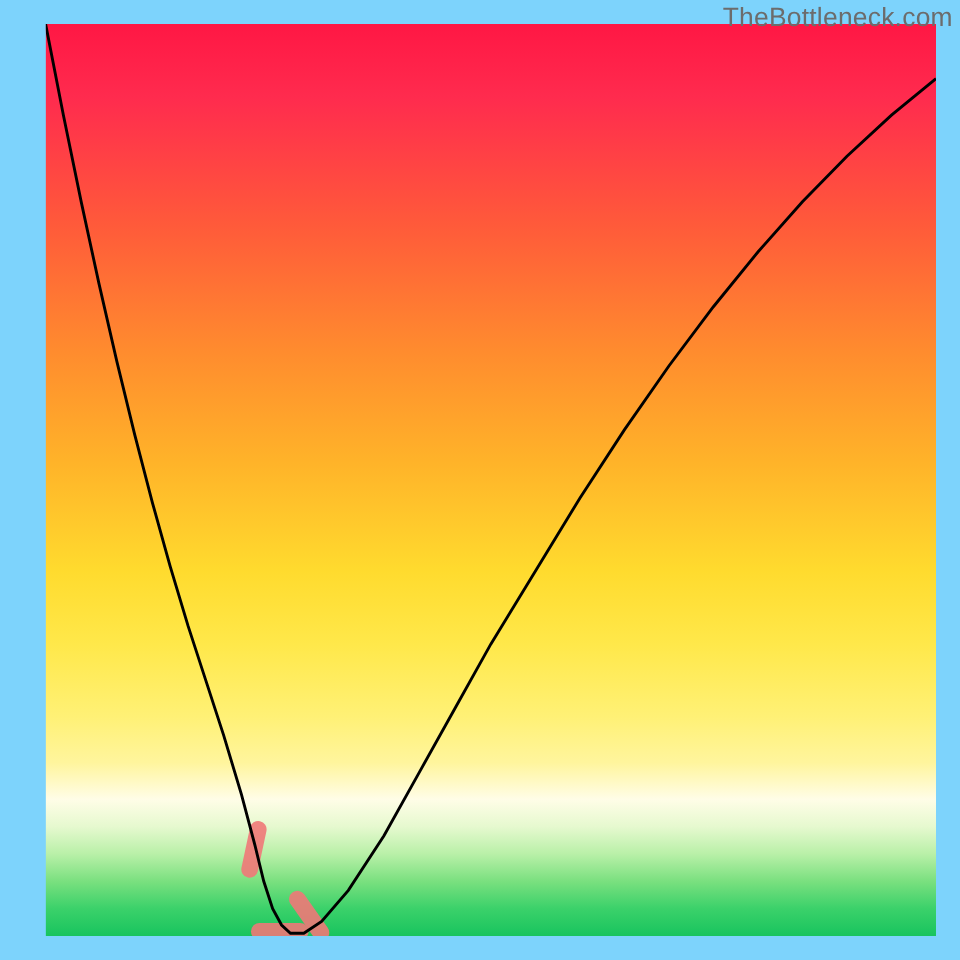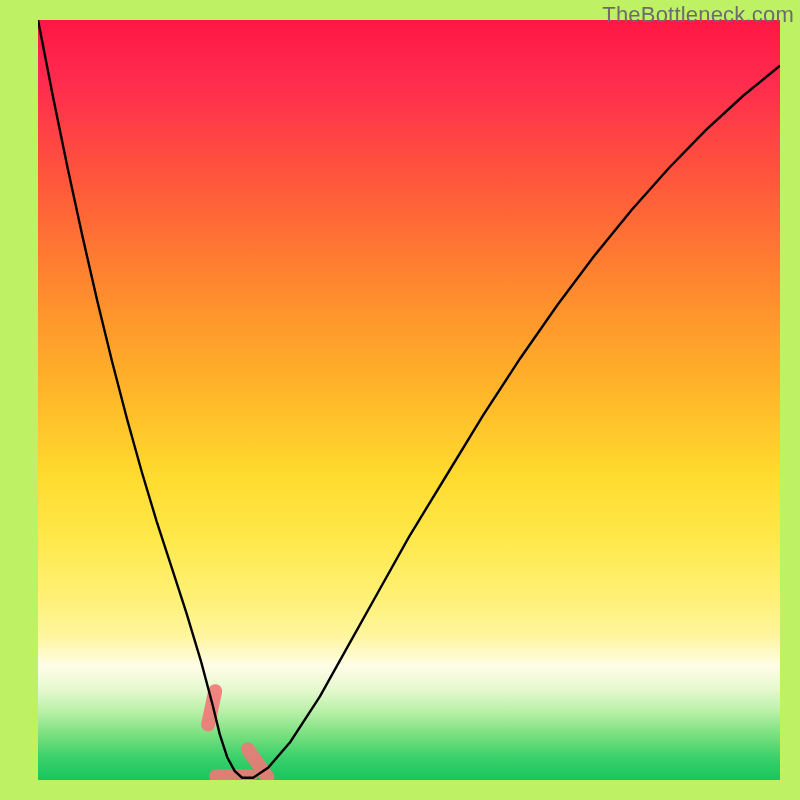--- a/index.html
+++ b/index.html
@@ -1,16 +1,16 @@
 <!DOCTYPE html>
 <html><head>
 <meta charset="utf-8">
 <style>
   html,body{margin:0;padding:0;width:800px;height:800px;overflow:hidden;background:#000;font-family:Arial,Helvetica,sans-serif}
-  .frame{position:absolute;left:0;top:0;width:800px;height:800px;background:#bef264}
+  .frame{position:absolute;left:0;top:0;width:800px;height:800px;background:#7dd3fc}
   .plot{position:absolute;left:38px;top:20px;width:742px;height:760px;overflow:hidden}
   .grad{position:absolute;left:0;top:0;width:100%;height:100%;
     background:linear-gradient(to bottom,
       #ff1744 0%,
       #ff2b4e 8%,
       #ff5a3a 22%,
       #ff8c2e 36%,
       #ffb329 48%,
       #ffdb2e 60%,
       #ffe84a 68%,

